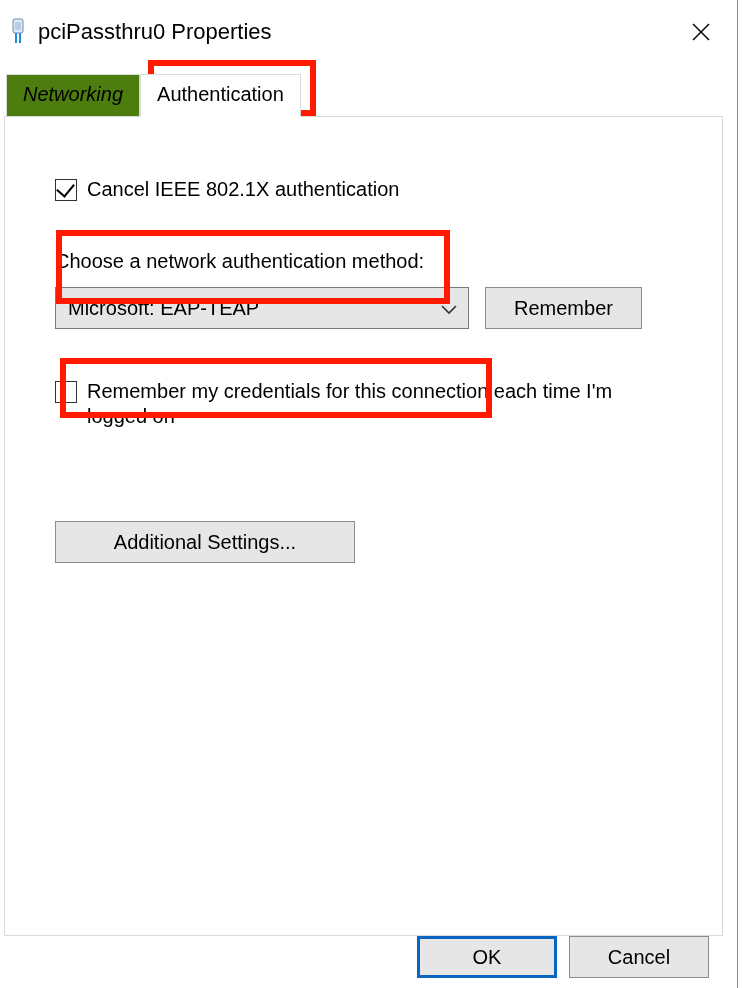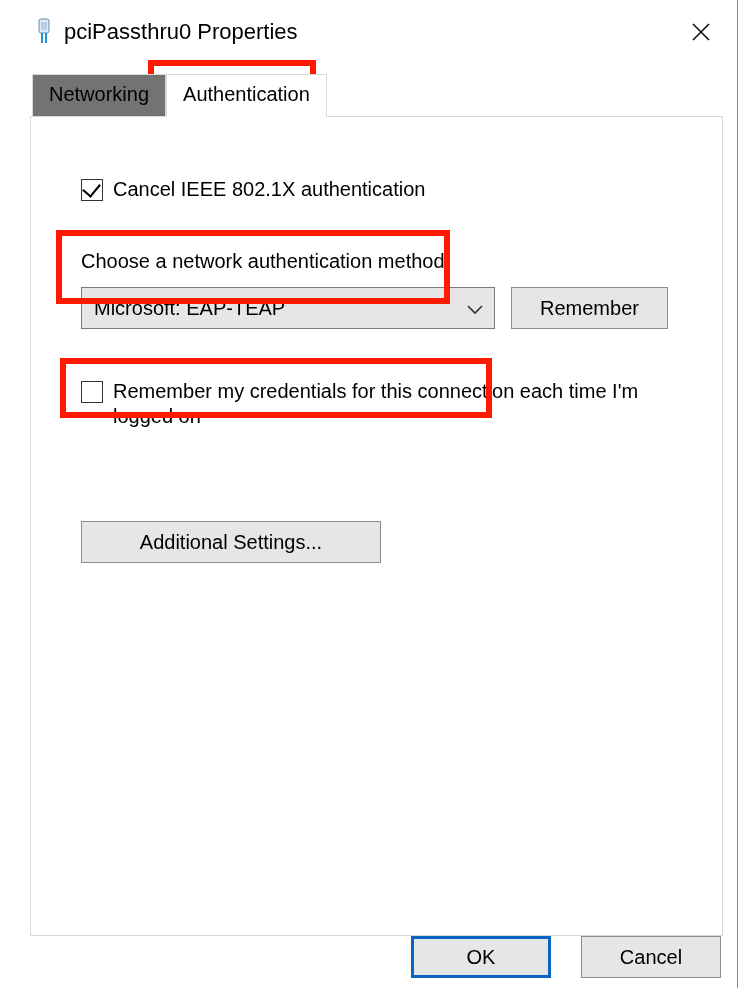--- a/index.html
+++ b/index.html
@@ -9,21 +9,21 @@
     font-family: "Segoe UI", Tahoma, sans-serif;
     font-size: 20px;
     color: #000;
     background: #fff;
   }
   .dialog {
     width: 738px; height: 988px;
     background: #fff;
     border-right: 1px solid #888;
     position: relative;
-    padding: 12px 14px 0 30px;
+    padding: 12px 14px 0 4px;
   }
 
   
   .titlebar {
     display: flex;
     align-items: center;
     gap: 10px;
     padding: 4px 0 20px 4px;
   }
   .titlebar .icon-slot svg { display:block; }
@@ -52,21 +52,22 @@
     padding: 8px 16px 10px 16px;
     font-size: 20px;
     border: 1px solid transparent;
     border-bottom: none;
     cursor: pointer;
     position: relative;
   }
   .tab.inactive {
     border: 1px solid #d9d9d9;
     border-bottom: none;
-    background: #737373;
+    background: #4d7c0f;
+    font-style: italic;
   }
   .tab.active {
     border: 1px solid #d9d9d9;
     border-bottom: 1px solid #fff;
     background: #fff;
     margin-bottom: -1px;
   }
   .tabpage {
     border: 1px solid #d9d9d9;
     height: 820px;
@@ -138,24 +139,24 @@
   .btn-settings { flex: 0 0 150px; }
 
   .btn-additional {
     margin-top: 38px;
     width: 300px;
   }
 
   
   .footer {
     position: absolute;
-    right: 16px;
+    right: 28px;
     bottom: 10px;
     display: flex;
-    gap: 30px;
+    gap: 12px;
   }
   .btn-ok, .btn-cancel {
     width: 140px; height: 42px;
     display:flex;align-items:center;justify-content:center;
     font-size: 20px;
     cursor: pointer;
   }
   .btn-ok {
     background: #e6e6e6;
     border: 3px solid #0a64c2;

